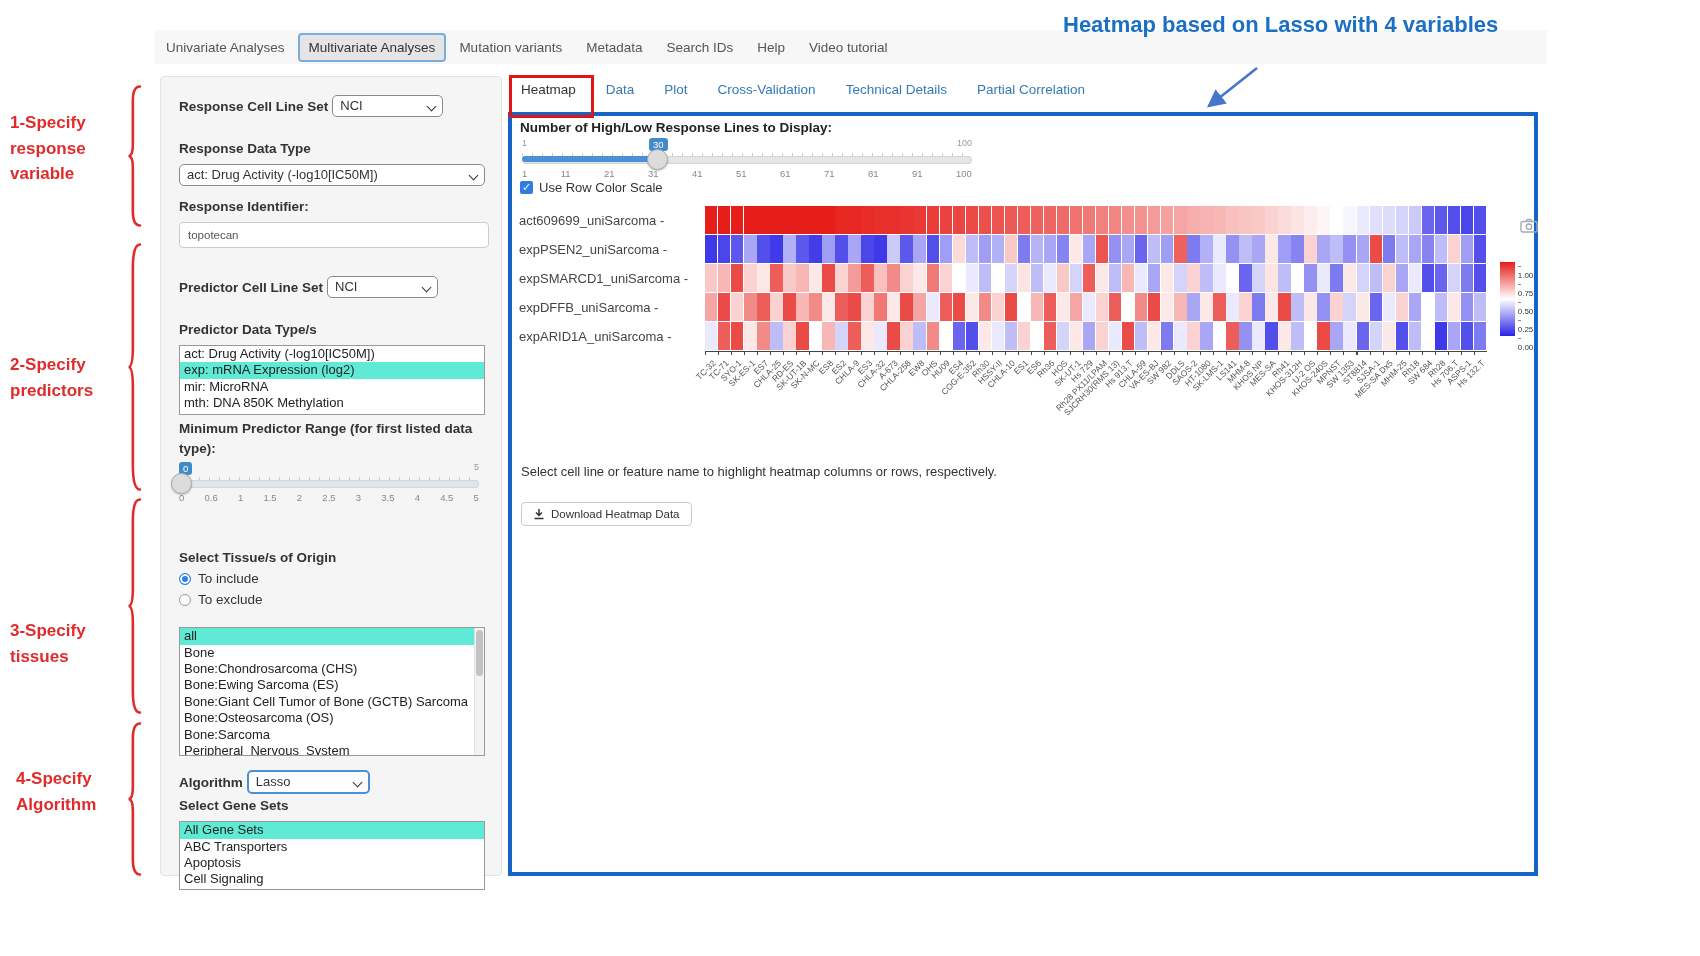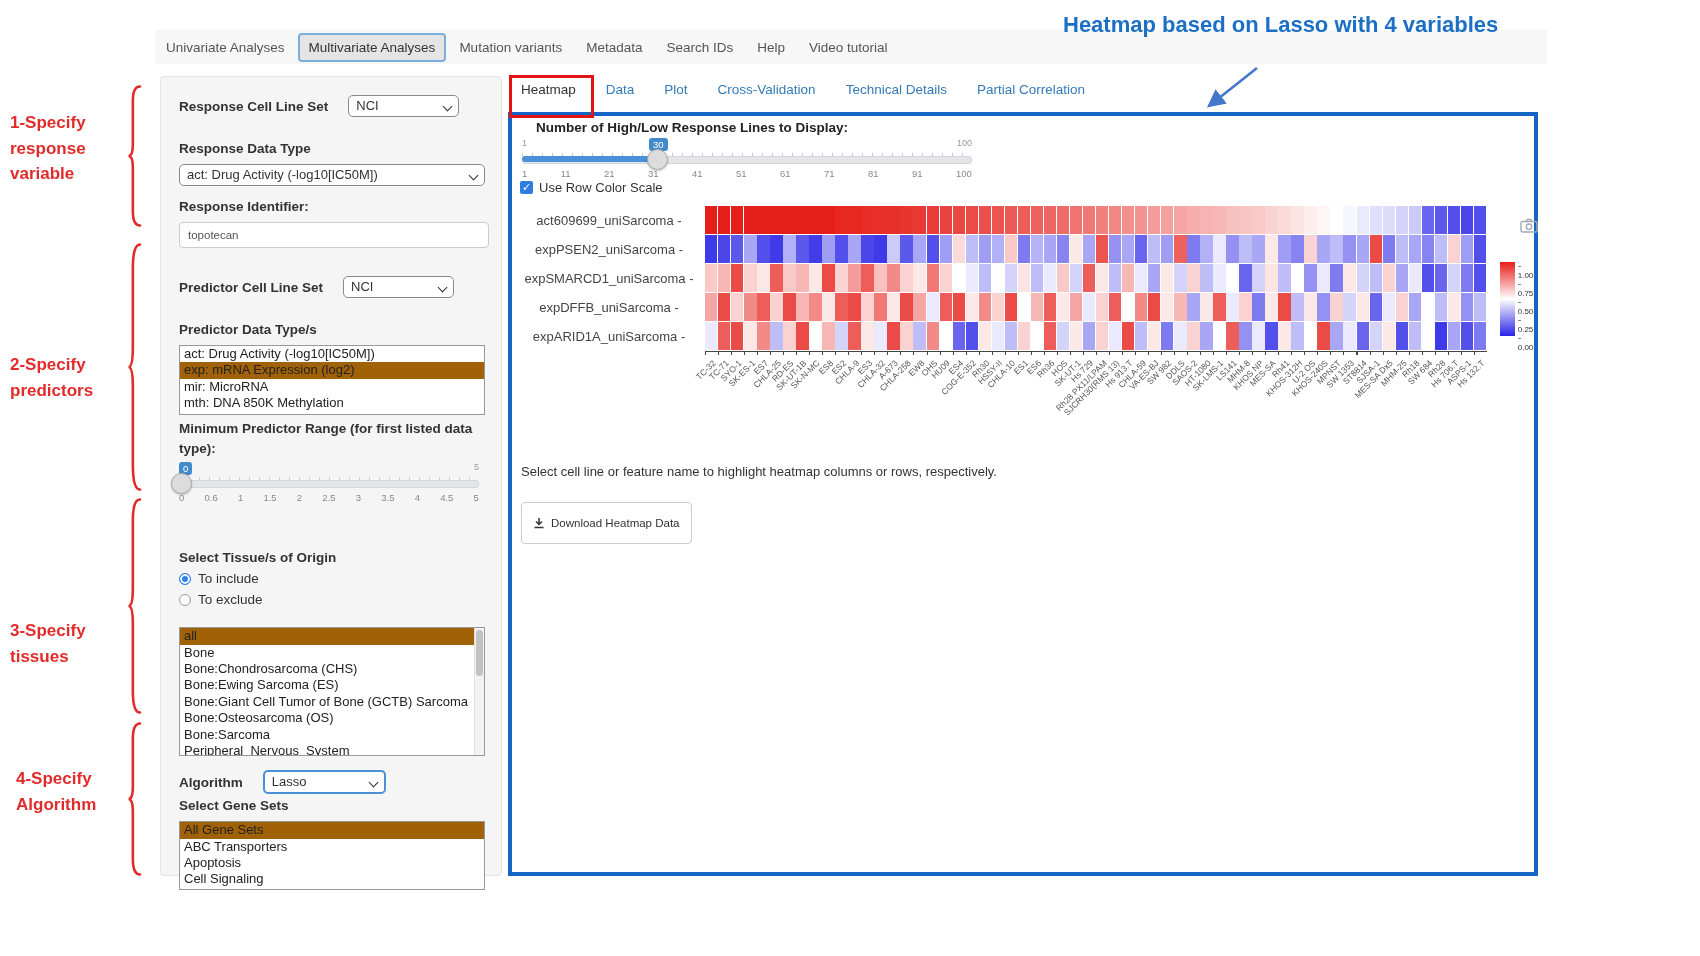--- a/index.html
+++ b/index.html
@@ -14,32 +14,32 @@
   .heading{position:absolute;left:1063px;top:10px;width:470px;font-size:22px;font-weight:bold;
            color:#1b6fc4;line-height:1.4;z-index:30;}
   .step{position:absolute;left:10px;width:116px;color:#e12b2b;font-weight:bold;font-size:17px;line-height:1.5;z-index:30;}
   .brace{position:absolute;left:127px;z-index:30;}
   .arrow-svg{position:absolute;left:1185px;top:60px;z-index:31;}
   .redbox{position:absolute;left:509px;top:75px;width:79px;height:37px;border:3px solid #e21414;z-index:25;background:transparent;}
   
   .sidebar{position:absolute;left:160px;top:76px;width:342px;height:800px;background:#f5f5f5;
            border:1px solid #e3e3e3;border-radius:4px;box-sizing:border-box;padding:18px 18px;font-size:13.5px;}
   .lbl{font-weight:bold;color:#333;}
-  .row-inline{display:flex;align-items:center;gap:20px;margin-bottom:4px;}
+  .row-inline{display:flex;align-items:center;gap:4px;margin-bottom:4px;}
   .fselect{background:#fff;border:1px solid #8a8a8a;border-radius:5px;padding:2px 24px 3px 7px;
            position:relative;font-size:13px;min-width:70px;cursor:pointer;}
   .fselect .chev{position:absolute;right:7px;top:7px;width:6px;height:6px;border-right:1.6px solid #333;
                  border-bottom:1.6px solid #333;transform:rotate(45deg);}
   .fselect.focus{border:2px solid #4a90d9;}
   .wide{width:306px;box-sizing:border-box;}
   .tinput{background:#fff;border:1px solid #ccc;border-radius:4px;height:24px;line-height:24px;
           padding:0 8px;font-size:11.5px;color:#555;width:292px;}
   .listbox{background:#fff;border:1px solid #999;font-size:13px;overflow:hidden;position:relative;width:304px;}
   .listbox .opt{padding:0 4px;line-height:16.4px;white-space:nowrap;cursor:pointer;color:#222;}
-  .listbox .opt.sel{background:#a16207;}
+  .listbox .opt.sel{background:#5eead4;}
   .sb-track{position:absolute;right:0;top:0;bottom:0;width:9px;background:#f3f3f3;border-left:1px solid #e0e0e0;}
   .sb-thumb{position:absolute;right:1px;top:2px;width:7px;height:46px;background:#c2c2c2;border-radius:4px;}
   
   .slider-wrap{position:relative;height:46px;margin-top:4px;}
   .sl-badge{position:absolute;top:0;background:#428bca;color:#fff;font-size:9.5px;padding:0 4px;
             border-radius:3px;line-height:13px;}
   .sl-minmax{position:absolute;top:0;font-size:9px;color:#999;}
   .sl-track{position:absolute;top:18px;left:0;right:0;height:6px;background:#e3e6e9;border-radius:3px;
             border:1px solid #d3d6d9;}
   .sl-fill{position:absolute;top:18px;height:6px;background:#4a90d9;border-radius:3px 0 0 3px;}
@@ -54,41 +54,41 @@
   .radio.on{border:1px solid #2d7ff0;background:radial-gradient(circle at 50% 50%, #2d7ff0 0 60%, #fff 61%);
             background:#2d7ff0;box-shadow:inset 0 0 0 2px #fff;}
   .spacer8{height:8px}.spacer14{height:14px}.spacer20{height:20px}
   
   .tabrow{position:absolute;left:521px;top:82px;display:flex;gap:30px;font-size:13.5px;z-index:20;}
   .ptab{color:#337ab7;cursor:pointer;white-space:nowrap;}
   .ptab.active{color:#333;}
   .panel{position:absolute;left:508px;top:112px;width:1030px;height:764px;border:4px solid #1565c6;
          box-sizing:border-box;background:#fff;z-index:10;}
   .panel-inner{position:relative;width:100%;height:100%;}
-  .p-title{position:absolute;left:24px;top:4px;font-weight:bold;font-size:13.5px;color:#222;}
+  .p-title{position:absolute;left:8px;top:4px;font-weight:bold;font-size:13.5px;color:#222;}
   .mslider{position:absolute;left:10px;top:22px;width:450px;height:56px;}
   .chk-row{position:absolute;left:8px;top:64px;display:flex;align-items:center;gap:6px;font-size:13px;color:#333;}
   .chkbox{width:13px;height:13px;background:#2f7de1;border-radius:2px;color:#fff;font-size:11px;
           line-height:13px;text-align:center;}
   
-  .hm-rowlab{position:absolute;font-size:13px;color:#444;text-align:center;width:180px;white-space:nowrap;}
+  .hm-rowlab{position:absolute;font-size:13px;color:#444;text-align:left;width:180px;white-space:nowrap;}
   .hm-cell{position:absolute;}
   .hm-axis{position:absolute;height:4px;
            background:repeating-linear-gradient(to right,#444 0 1px,transparent 1px 13.03px);}
   .hm-axisline{position:absolute;height:1px;background:#444;}
   .collab-anchor{position:absolute;width:0;height:0;}
   .collab{position:absolute;right:1px;top:1px;font-size:8.5px;color:#555;white-space:nowrap;
           transform:rotate(-45deg);transform-origin:100% 0;}
   .legend{position:absolute;display:flex;gap:3px;}
   .lbar{width:17px;height:74px;background:linear-gradient(to bottom,#e61e19 0%,#ffffff 50%,#2823e6 100%);}
   .lticks{display:flex;flex-direction:column;justify-content:space-between;font-size:8px;color:#333;}
   .lticks span::before{content:"";display:inline-block;width:3px;height:1px;background:#888;vertical-align:middle;margin-right:2px;}
   .hint{position:absolute;left:9px;font-size:13px;color:#333;}
   .dl-btn{position:absolute;left:9px;display:flex;align-items:center;gap:6px;border:1px solid #ccc;
-          border-radius:4px;background:#fff;padding:14px 11px;font-size:11.5px;color:#333;cursor:pointer;}
+          border-radius:4px;background:#fff;padding:5px 11px;font-size:11.5px;color:#333;cursor:pointer;}
   .cam{position:absolute;}
 </style>
 </head>
 <body>
 
 <div class="stage">
 
   <div class="heading" style="color: rgb(27, 111, 196);">Heatmap based on Lasso with 4 variables</div>
   <svg class="arrow-svg" width="90" height="56">
     <defs>

